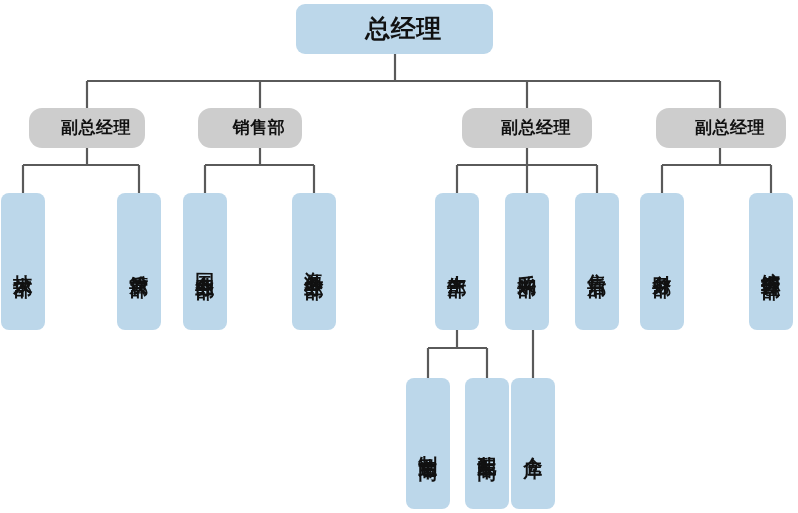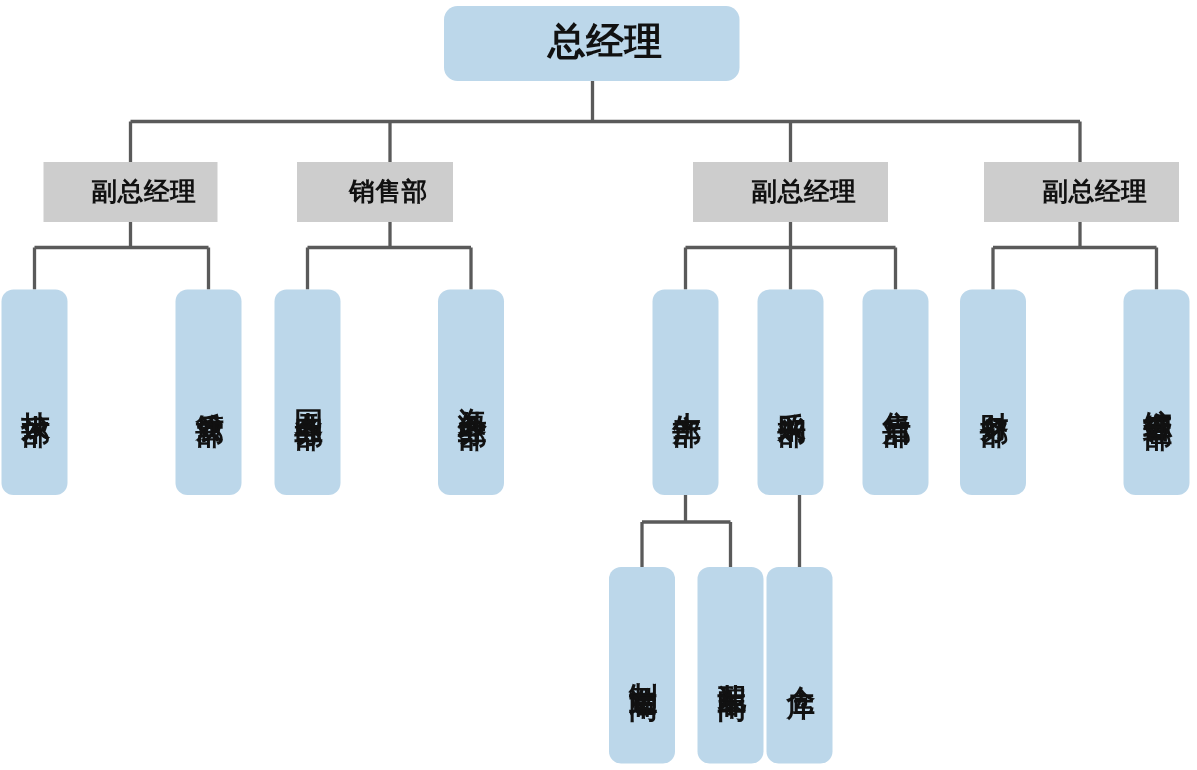--- a/index.html
+++ b/index.html
@@ -44,21 +44,21 @@
     background: #cdcdcd;
   }
   .node.horiz {
     font-size: 25px;
     line-height: 1.1;
     border-radius: 9px;
     padding-left: 18px;
   }
   .node.horiz.sub {
     font-size: 17px;
-    border-radius: 0;
+    border-radius: 13px;
   }
   .node.vert {
     font-size: 19px;
     line-height: 1.14;
     writing-mode: vertical-rl;
     text-orientation: upright;
     letter-spacing: 2px;
     border-radius: 8px;
   }
   .node-label {

